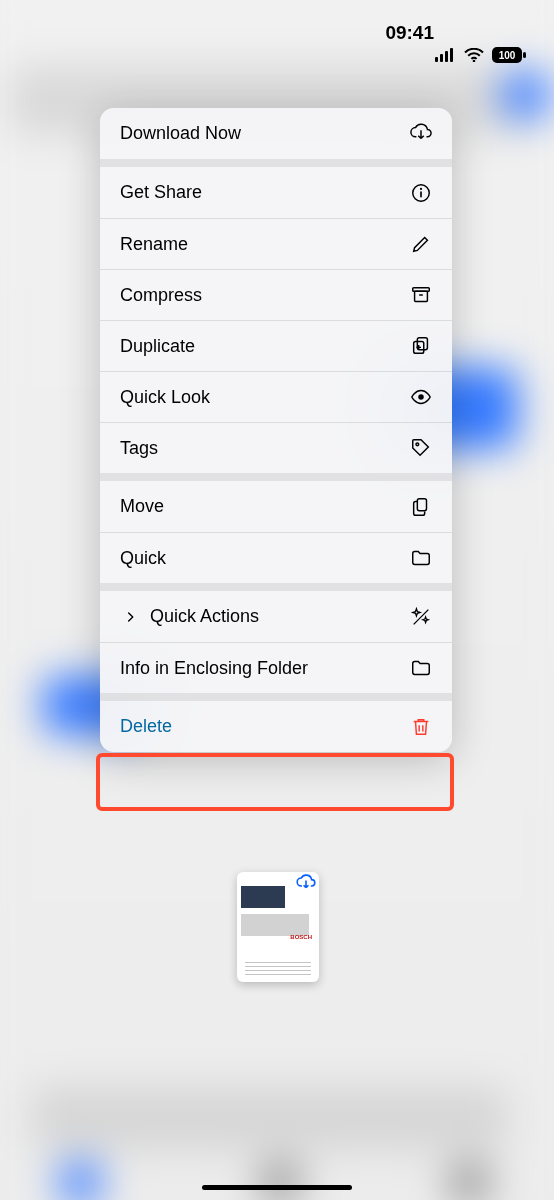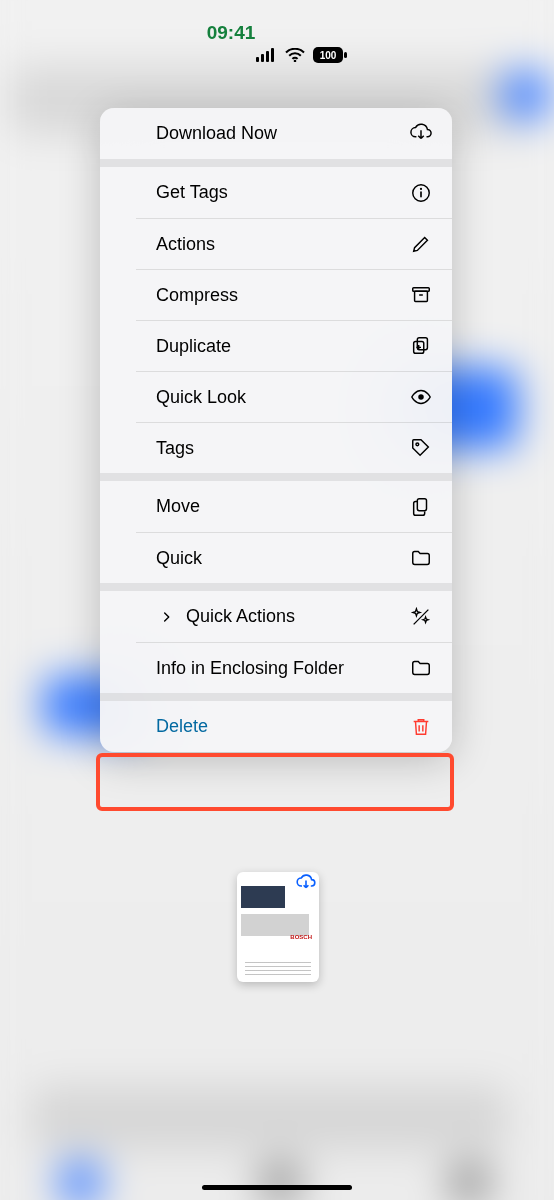--- a/index.html
+++ b/index.html
@@ -24,38 +24,38 @@
   .b2 { left:385px; top:385px; width:115px; height:75px; background:#357aff; }
   .b3 { left:485px; top:110px; width:45px;  height:45px; background:#4a86ff; border-radius:50%; }
   .b4 { left:50px;  top:1050px; width:440px; height:60px; background:#d6d6d6; }
   .b5 { left:75px;  top:1120px; width:40px;  height:40px; background:#4a86ff; border-radius:50%; }
   .b6 { left:260px; top:1120px; width:40px;  height:40px; background:#9c9c9c; border-radius:50%; }
   .b7 { left:435px; top:1120px; width:40px;  height:40px; background:#9c9c9c; border-radius:50%; }
 
   .status-bar {
     position: absolute; top: 0; left: 0; right: 0;
     height: 54px;
-    display: flex; align-items: center; justify-content: center;
+    display: flex; align-items: center; justify-content: flex-end;
     padding: 12px 28px 0;
-    font-size: 19px; font-weight: 600; color: #15803d;
+    font-size: 19px; font-weight: 600; color: #000000;
   }
   .status-icons { display: flex; align-items: center; gap: 7px; margin-top: 44px; }
   .status-icons svg { display:block; }
 
   .menu {
     position: absolute;
     left: 100px; top: 108px;
     width: 352px;
     border-radius: 14px;
     background: rgba(245,245,247,0.96);
     box-shadow: 0 8px 40px rgba(0,0,0,0.22);
     overflow: hidden;
     backdrop-filter: blur(30px);
   }
-  .group { background: rgba(255,255,255,0); padding-left: 36px; }
+  .group { background: rgba(255,255,255,0); }
   .gap { height: 8px; background: rgba(210,210,212,0.55); }
   .item {
     display: flex; align-items: center; justify-content: space-between;
     height: 51px;
     padding: 0 20px;
     font-size: 18px;
     color: #000;
     border-top: 0.5px solid rgba(0,0,0,0.10);
     cursor: pointer;
   }
@@ -149,29 +149,29 @@
         <span class="icon">
           <svg width="22" height="22" viewBox="0 0 24 24">
             <use href="#cloud-download-icon"></use>
           </svg>
         </span>
       </div>
     </div>
     <div class="gap"></div>
     <div class="group">
       <div class="item">
-        <span class="label">Get Tags</span>
+        <span class="label">Get Share</span>
         <span class="icon">
           <svg width="22" height="22" viewBox="0 0 24 24">
             <use href="#info-icon"></use>
           </svg>
         </span>
       </div>
       <div class="item">
-        <span class="label">Actions</span>
+        <span class="label">Rename</span>
         <span class="icon">
           <svg width="22" height="22" viewBox="0 0 24 24">
             <use href="#pencil-icon"></use>
           </svg>
         </span>
       </div>
       <div class="item">
         <span class="label">Compress</span>
         <span class="icon">
           <svg width="22" height="22" viewBox="0 0 24 24">

